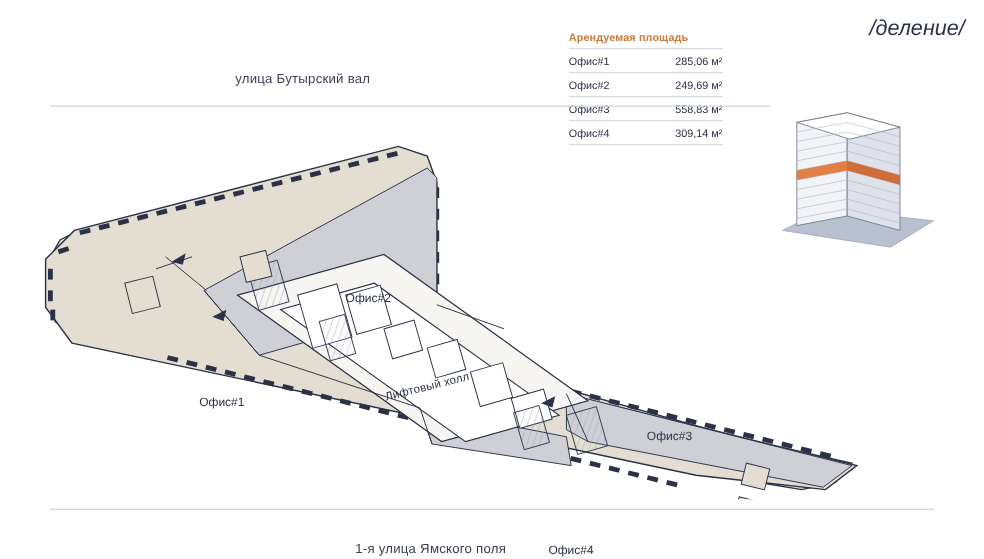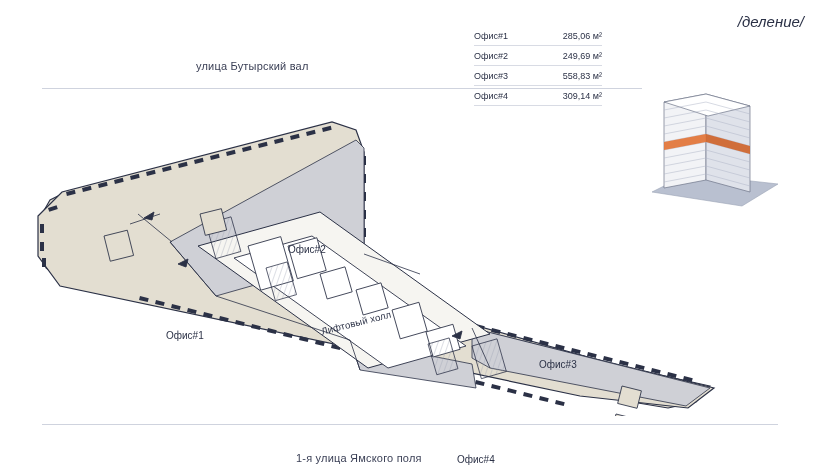--- a/index.html
+++ b/index.html
@@ -40,21 +40,21 @@
     line-height:1.04;
   }
   .title-1,.title-2{
     font-weight:bold;
     font-size:27px;
     letter-spacing:.5px;
     color:#2b3146;
   }
   .title-2-wrap{display:flex;align-items:baseline;justify-content:flex-end;gap:7px;}
   .title-sub{
-    font-size:15px;
+    font-size:18px;
     font-style:italic;
     color:#2b3146;
     font-weight:normal;
     text-align:right;
   }
 
   
   .area-table{
     position:absolute;
     left:474px;top:26px;
@@ -110,20 +110,21 @@
 
 <div id="stage">
 
   <div class="title-block">
     <div class="title-2-wrap">
       <div class="title-sub">/деление/</div>
     </div>
   </div>
 
   <div class="area-table">
+    <div class="area-title">Арендуемая площадь</div>
 
     <div class="area-row">
       <span class="nm">Офис#1</span>
       <span class="vl">285,06 м²</span>
     </div>
     <div class="area-row">
       <span class="nm">Офис#2</span>
       <span class="vl">249,69 м²</span>
     </div>
     <div class="area-row">

